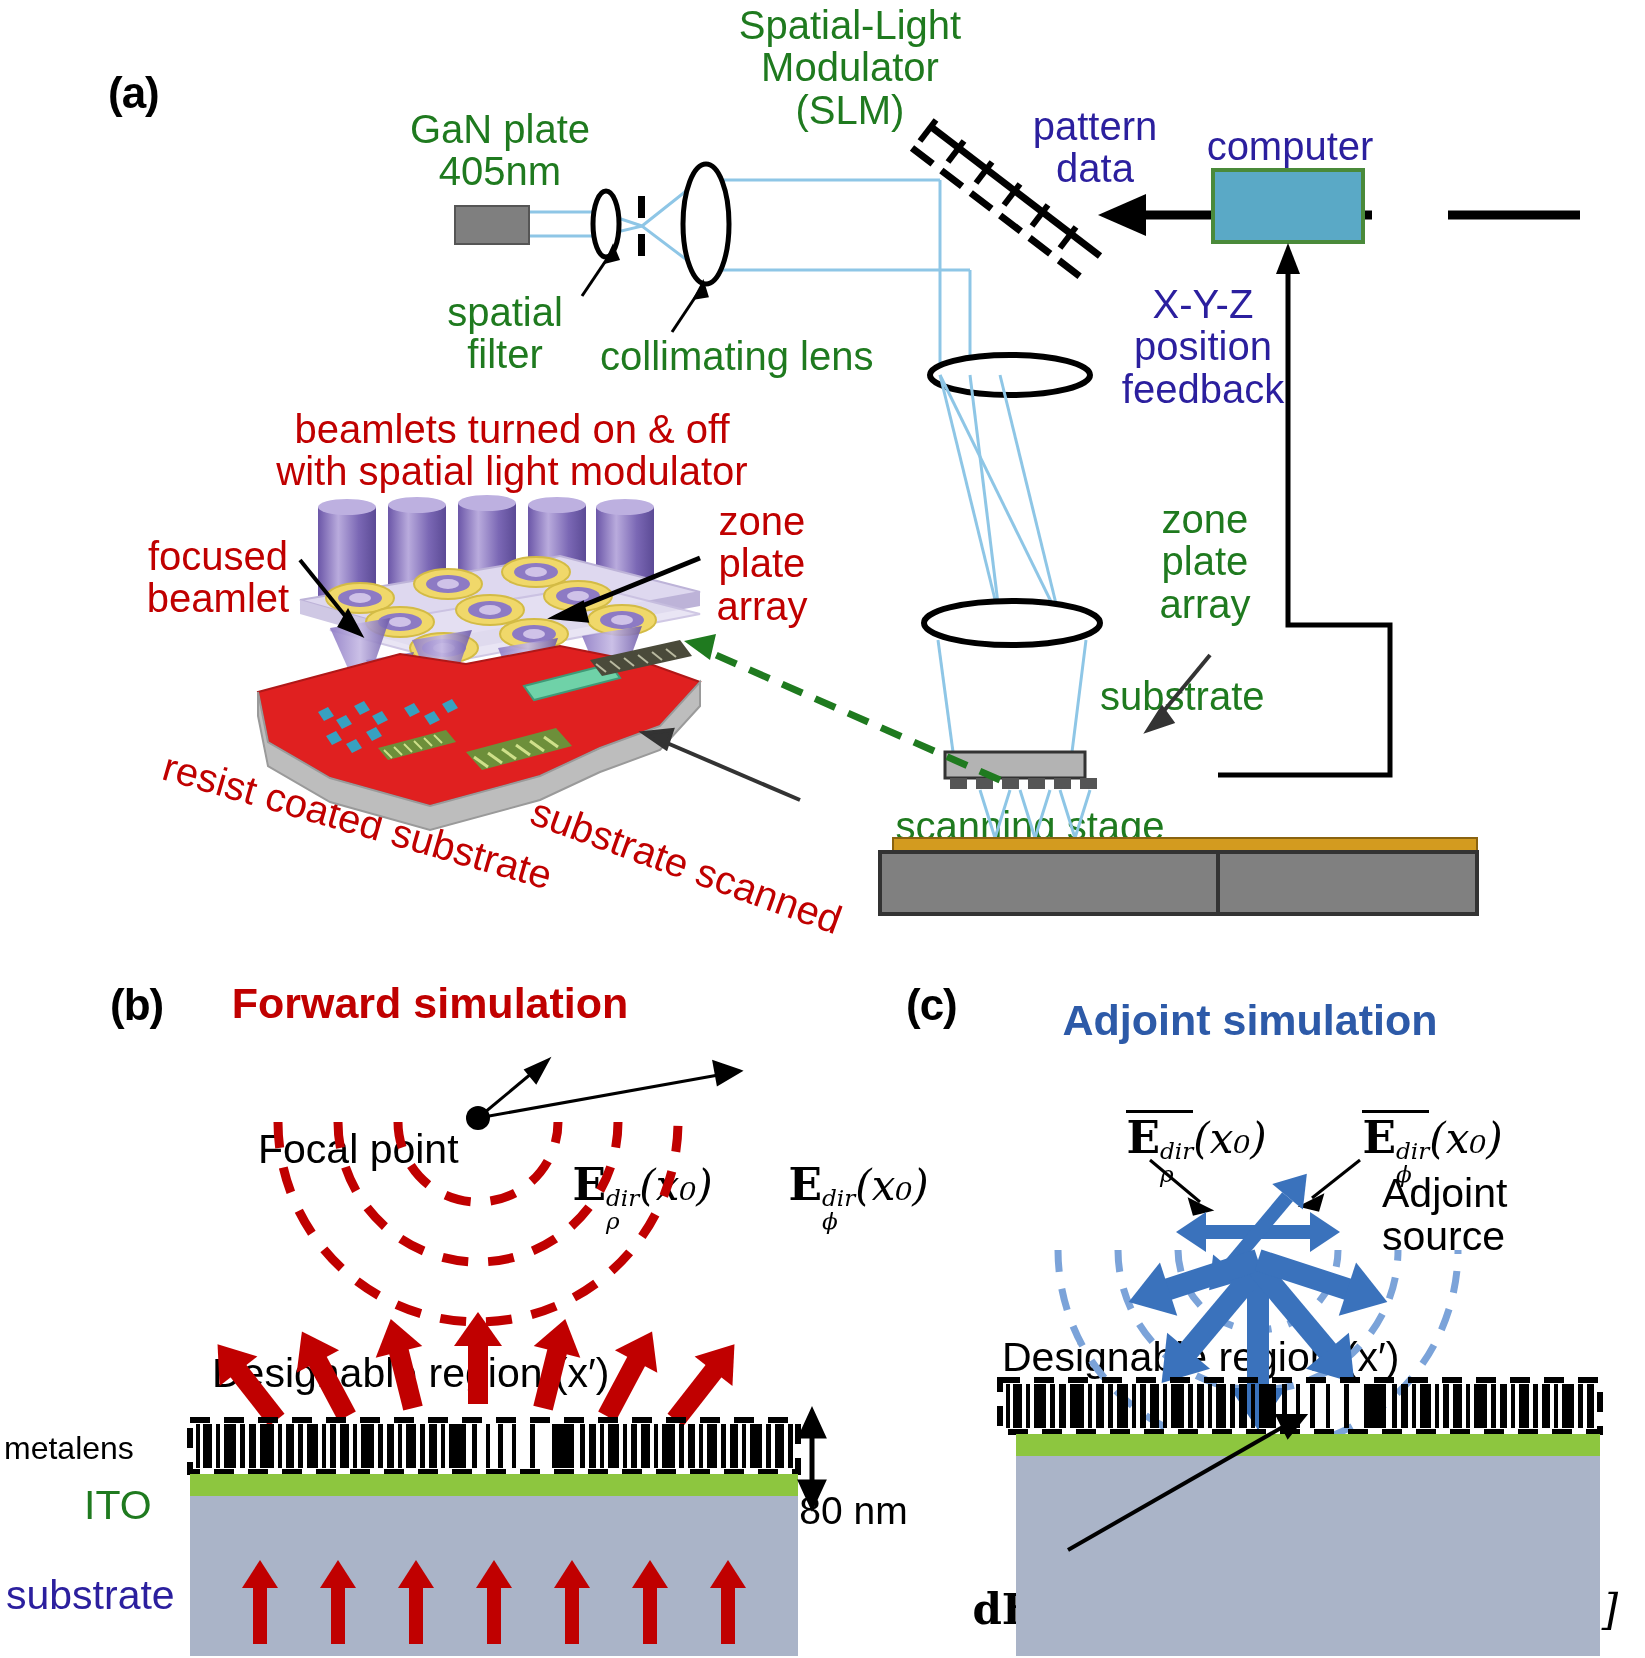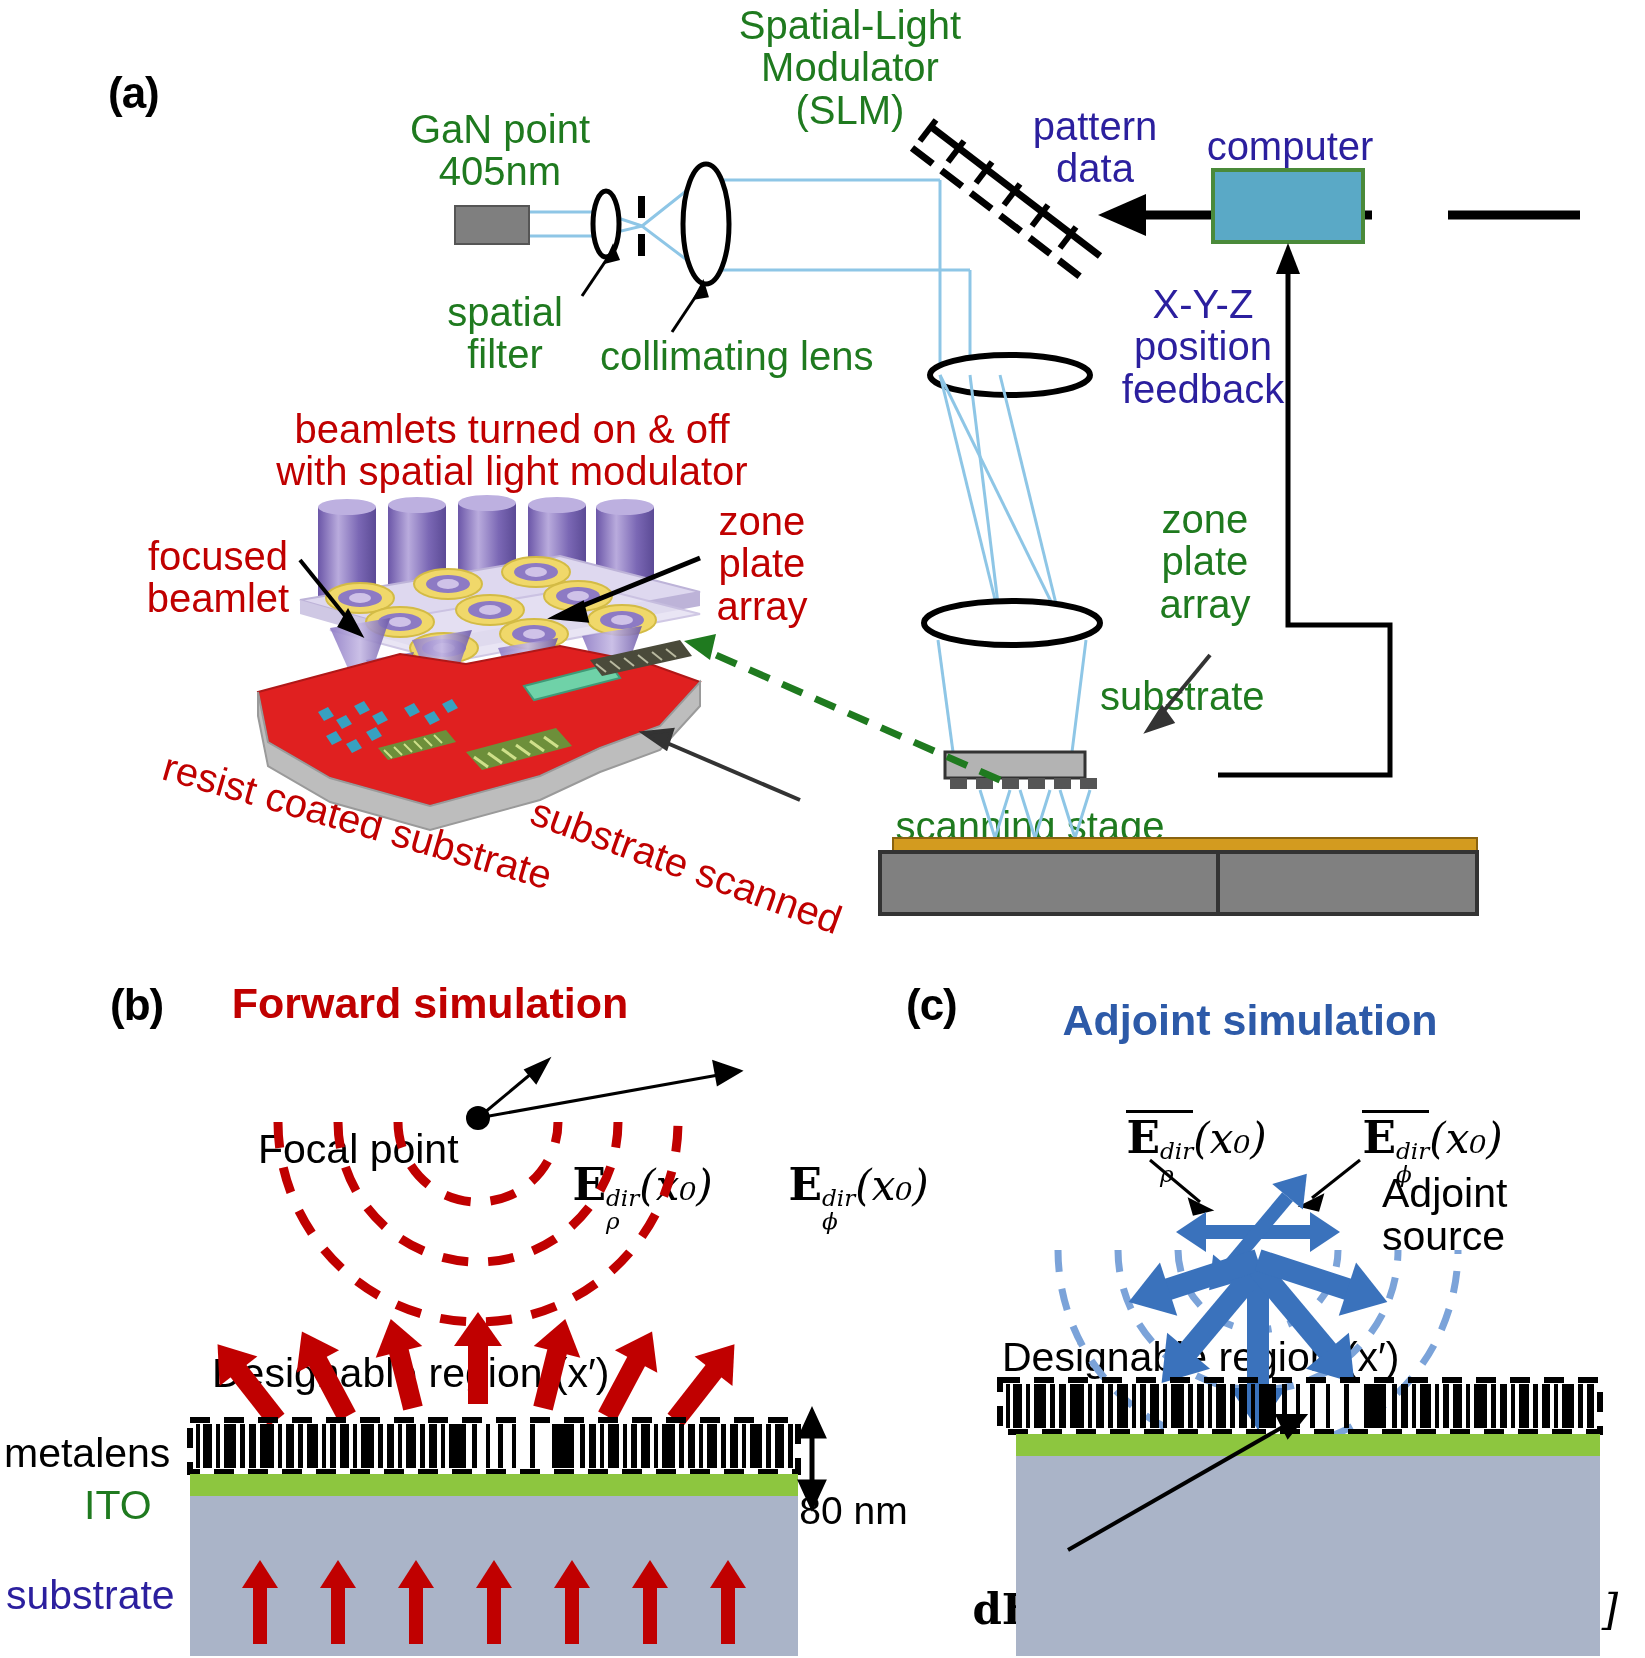--- a/index.html
+++ b/index.html
@@ -23,21 +23,21 @@
           vertical-align:-0.25em;font-style:italic;font-family:"DejaVu Serif",serif;}
   .ovl{border-top:3px solid #000;padding-top:2px;display:inline-block;}
 </style>
 </head>
 <body>
 
 <div class="fig">
 
   <div class="txt panel-label" style="left:108px;top:70px;">(a)</div>
 
-  <div class="txt green ctr" style="left:500px;top:108px;font-size:40px;">GaN point
+  <div class="txt green ctr" style="left:500px;top:108px;font-size:40px;">GaN plate
 405nm</div>
 
   <div class="txt green ctr" style="left:850px;top:4px;font-size:40px;">Spatial-Light
 Modulator
 (SLM)</div>
 
   <div class="txt navy ctr" style="left:1095px;top:105px;font-size:40px;">pattern
 data</div>
 
   <div class="txt navy ctr" style="left:1290px;top:125px;font-size:40px;">computer</div>
@@ -366,21 +366,21 @@
   <div class="txt" style="left:528px;top:1120px;font-size:40px;">
     <span class="mb" style="font-size:44px;">E</span><span class="supsub"><span>dir</span><span>ρ</span></span><span class="mi" style="font-size:42px;">(x₀)</span>
   </div>
 
   <div class="txt" style="left:744px;top:1120px;font-size:40px;">
     <span class="mb" style="font-size:44px;">E</span><span class="supsub"><span>dir</span><span>ϕ</span></span><span class="mi" style="font-size:42px;">(x₀)</span>
   </div>
 
   <div class="txt black" style="left:212px;top:1352px;font-size:41px;">Designable region (x′)</div>
 
-  <div class="txt black" style="left:4px;top:1432px;font-size:41px;">metalens</div>
+  <div class="txt black" style="left:4px;top:1432px;font-size:32px;">metalens</div>
 
   <div class="txt green" style="left:84px;top:1484px;font-size:41px;">ITO</div>
 
   <div class="txt navy" style="left:6px;top:1574px;font-size:41px;">substrate</div>
 
   <div class="txt black" style="left:744px;top:1490px;font-size:39px;">t=680 nm</div>
 
   <div class="txt black" style="left:208px;top:1580px;font-size:41px;">Circularly-polarized plane wave</div>
 
   <svg class="abs" style="left:0;top:950px;" width="860" height="708" viewBox="0 0 860 708">

